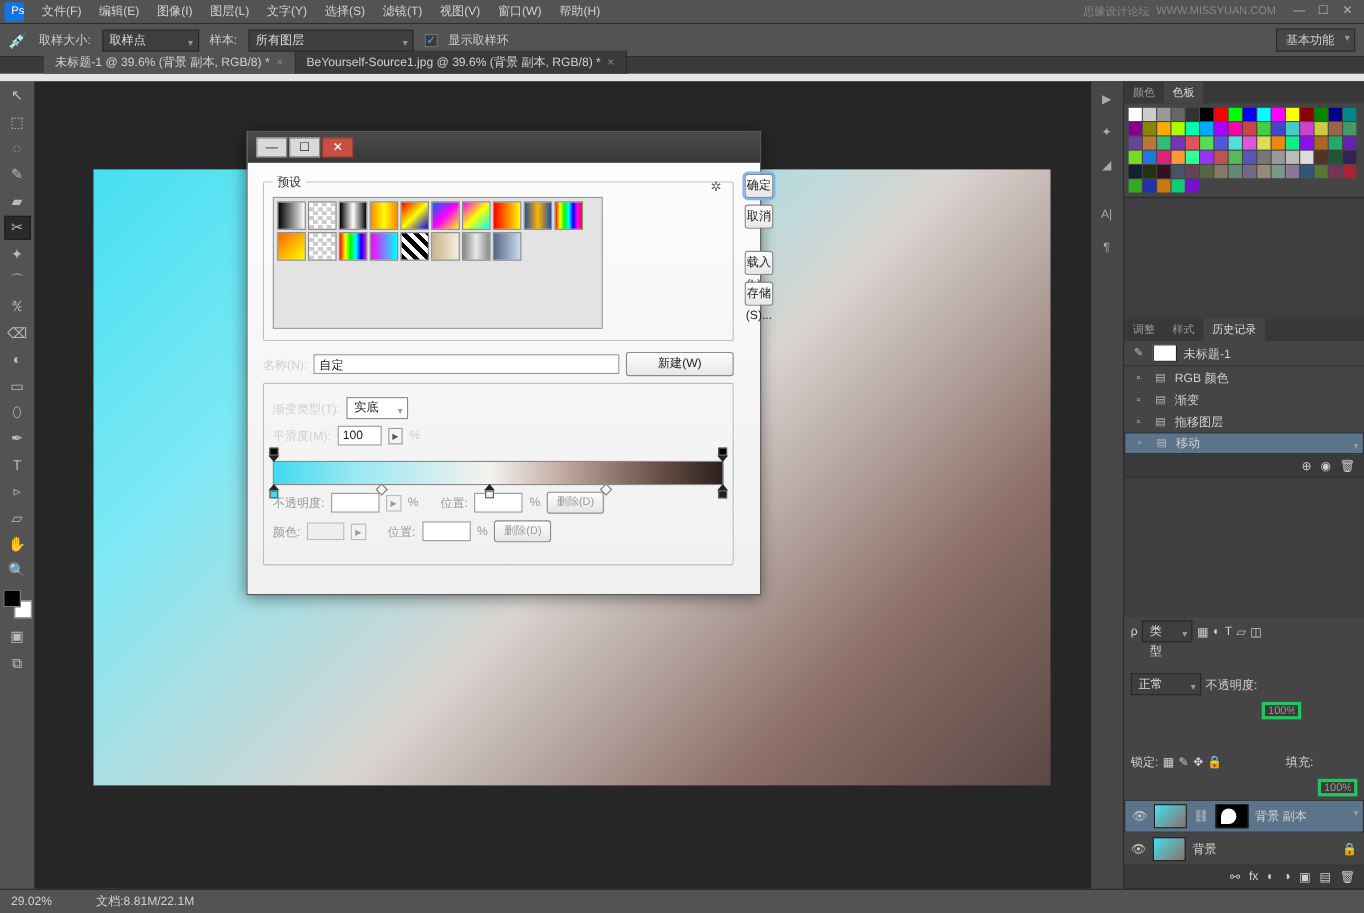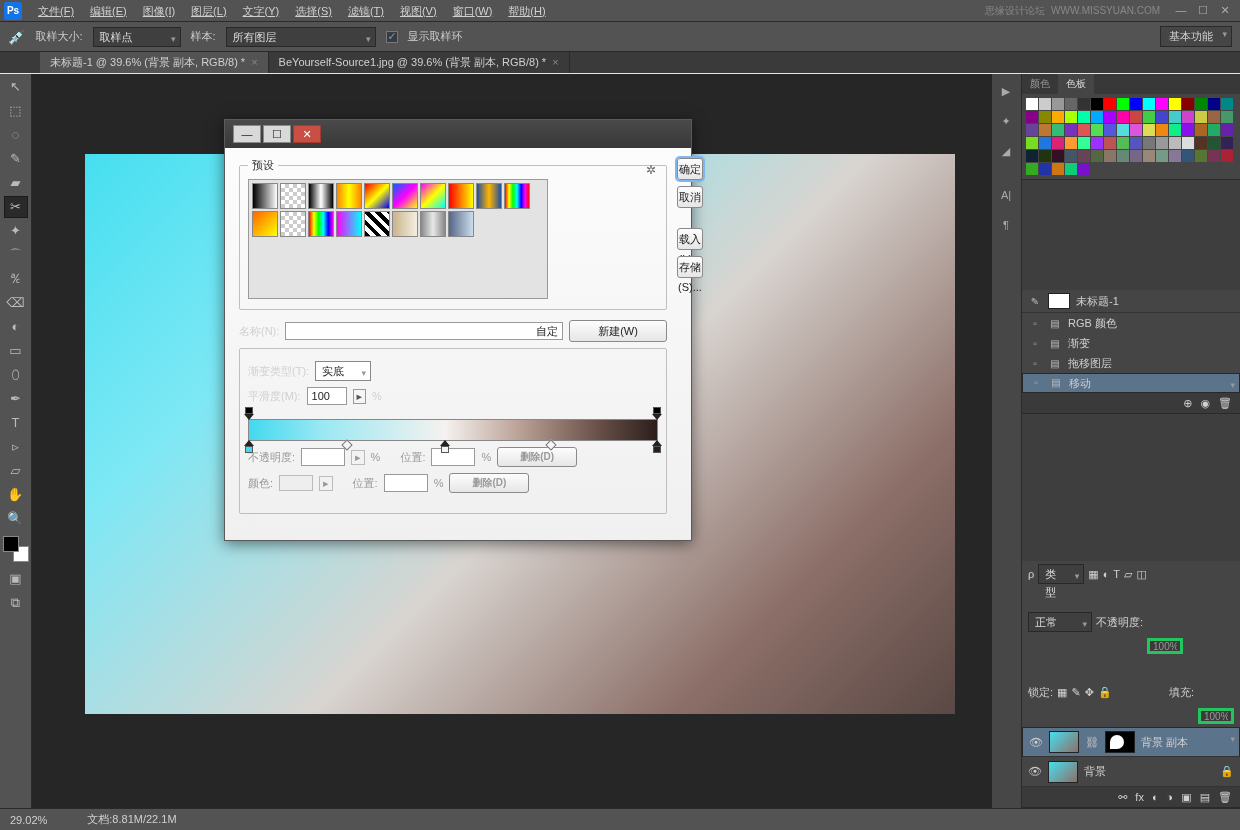--- a/index.html
+++ b/index.html
@@ -1,38 +1,38 @@
 <!DOCTYPE html>
 <html><head>
 <meta charset="utf-8">
 <style>
 * { margin:0; padding:0; box-sizing:border-box; font-family:"Microsoft YaHei",Tahoma,sans-serif; font-size:11px; color:#d0d0d0; user-select:none; }
 body { background:#535353; width:1240px; height:830px; overflow:hidden; position:relative; }
 
 
 .menubar { height:22px; background:#535353; display:flex; align-items:center; padding:0 4px; border-bottom:1px solid #2a2a2a; }
-.ps-logo { width:18px; height:18px; background:#1473e6; color:#fff; border-radius:2px; text-align:center; line-height:18px; font-weight:bold; font-size:10px; margin-right:8px; }
-.menubar .mi { padding:0 8px; line-height:22px; cursor:default;text-decoration:underline; }
+.ps-logo { width:18px; height:18px; background:#1473e6; color:#fff; border-radius:2px; text-align:right; line-height:18px; font-weight:normal; font-size:10px; margin-right:8px; }
+.menubar .mi { padding:0 8px; line-height:22px; cursor:default; }
 .menubar .spacer { flex:1; }
 .brandtxt { color:#888; font-size:10px; }
 .win-btns { display:flex; margin-left:10px; }
 .win-btns span { width:22px; height:16px; text-align:center; line-height:14px; color:#aaa; }
 
 
 .optbar { height:30px; background:#535353; display:flex; align-items:center; padding:0 8px; gap:10px; border-bottom:1px solid #2a2a2a; }
 .optbar .lbl { color:#ccc; }
 .sel { background:#3f3f3f; border:1px solid #282828; height:20px; padding:0 18px 0 6px; position:relative; color:#ddd; line-height:18px; }
 .sel::after { content:"▾"; position:absolute; right:4px; top:2px; color:#999; font-size:9px; }
 .chk { width:12px; height:12px; border:1px solid #777; display:inline-block; background:#3a3a3a; position:relative; }
 .chk.on::after { content:"✓"; position:absolute; top:-2px; left:1px; color:#4aa3ff; font-size:11px; }
 .right-pill { margin-left:auto; background:#464646; border:1px solid #2a2a2a; padding:2px 18px 2px 8px; position:relative; }
 .right-pill::after { content:"▾"; position:absolute; right:4px; top:2px; font-size:9px; color:#999; }
 
 
-.doctabs { height:22px; background:#3a3a3a; display:flex; align-items:flex-end; padding-left:40px; border-bottom:1px solid #e5e5e5; }
+.doctabs { height:22px; background:#3a3a3a; display:flex; align-items:flex-end; padding-left:40px; border-bottom:7px solid #e5e5e5; }
 .doctab { padding:3px 10px; background:#3a3a3a; color:#999; border-right:1px solid #2a2a2a; font-size:10px; }
 .doctab.active { background:#535353; color:#ddd; }
 .doctab .x { margin-left:6px; color:#888; }
 
 
 .workspace { position:absolute; top:74px; left:32px; right:248px; bottom:22px; background:#262626; }
 .canvas { position:absolute; top:80px; left:53px; width:870px; height:560px; background:linear-gradient(135deg,#46dff0 0%, #7de8f5 25%, #d9d4d0 55%, #8c6f68 80%, #5a4844 100%); }
 
 
 .toolbar { position:absolute; left:0; top:74px; width:32px; bottom:22px; background:#535353; border-right:1px solid #2a2a2a; }
@@ -101,21 +101,21 @@
 .stop-top { top:-12px; }
 .stop-bot { bottom:-12px; }
 .stop-top::before, .stop-bot::before { content:""; position:absolute; left:0; width:0; height:0; border-left:5px solid transparent; border-right:5px solid transparent; }
 .stop-top::before { bottom:0; border-top:6px solid #222; }
 .stop-bot::before { top:0; border-bottom:6px solid #222; }
 .stop-sq { position:absolute; left:1px; width:8px; height:7px; border:1px solid #555; }
 .stop-top .stop-sq { top:-1px; background:#000; }
 .stop-bot .stop-sq { bottom:-1px; }
 .diamond { position:absolute; bottom:-9px; width:8px; height:8px; transform:rotate(45deg); border:1px solid #777; background:#f5f5f5; }
 .stops-fields .row input { width:44px; }
-.stops-fields .winbtn { width:80px; height:20px; line-height:18px; font-size:10px;font-weight:bold; }
+.stops-fields .winbtn { width:52px; height:20px; line-height:18px; font-size:10px; }
 .grp-label { color:#333; margin:6px 0 2px; }
 .disabled { color:#9a9a9a; }
 </style>
 </head>
 <body>
 
 <div class="menubar">
   <div class="ps-logo">Ps</div>
   <div class="mi">文件(F)</div>
   <div class="mi">编辑(E)</div>
@@ -287,20 +287,25 @@
             <div class="sw" style="background: rgb(34, 51, 170);"></div>
             <div class="sw" style="background: rgb(204, 119, 17);"></div>
             <div class="sw" style="background: rgb(17, 204, 119);"></div>
             <div class="sw" style="background: rgb(119, 17, 204);"></div>
           </div>
         </div>
     </div>
     <div style="flex:0 0 110px"></div>
 
     <div class="panel">
+      <div class="ptabs">
+        <div class="ptab">调整</div>
+        <div class="ptab">样式</div>
+        <div class="ptab on">历史记录</div>
+      </div>
       <div class="hist-head">
         <span class="hist-ic">✎</span>
         <div class="thumb"></div>
         <span>未标题-1</span>
       </div>
       <div id="hist-list">
           <div class="hist-row">
             <span class="hist-ic">▫</span>
             <span class="hist-ic">▤</span>
             <span>RGB 颜色</span>
@@ -422,21 +427,21 @@
               <div class="pg" style="background: linear-gradient(90deg, rgb(136, 136, 136), rgb(232, 232, 232), rgb(136, 136, 136));"></div>
               <div class="pg" style="background: linear-gradient(90deg, rgb(85, 102, 136), rgb(204, 221, 238));"></div>
               <div class="pg" style="visibility: hidden;"></div>
               <div class="pg" style="visibility: hidden;"></div>
             </div>
           </div>
       </fieldset>
 
       <div class="row">
         <span>名称(N):</span>
-        <input type="text" style="flex: 1 1 0%; text-align: right;" value="自定">
+        <input type="text" style="flex: 1 1 0%;" value="自定">
         <div class="winbtn" style="width:98px">新建(W)</div>
       </div>
 
       <fieldset style="padding-bottom:14px">
         <div class="row">
           <span>渐变类型(T):</span>
           <div class="sel" style="width:56px;background:#fff;border-color:#888;color:#222">实底</div>
         </div>
         <div class="row">
           <span>平滑度(M):</span>

